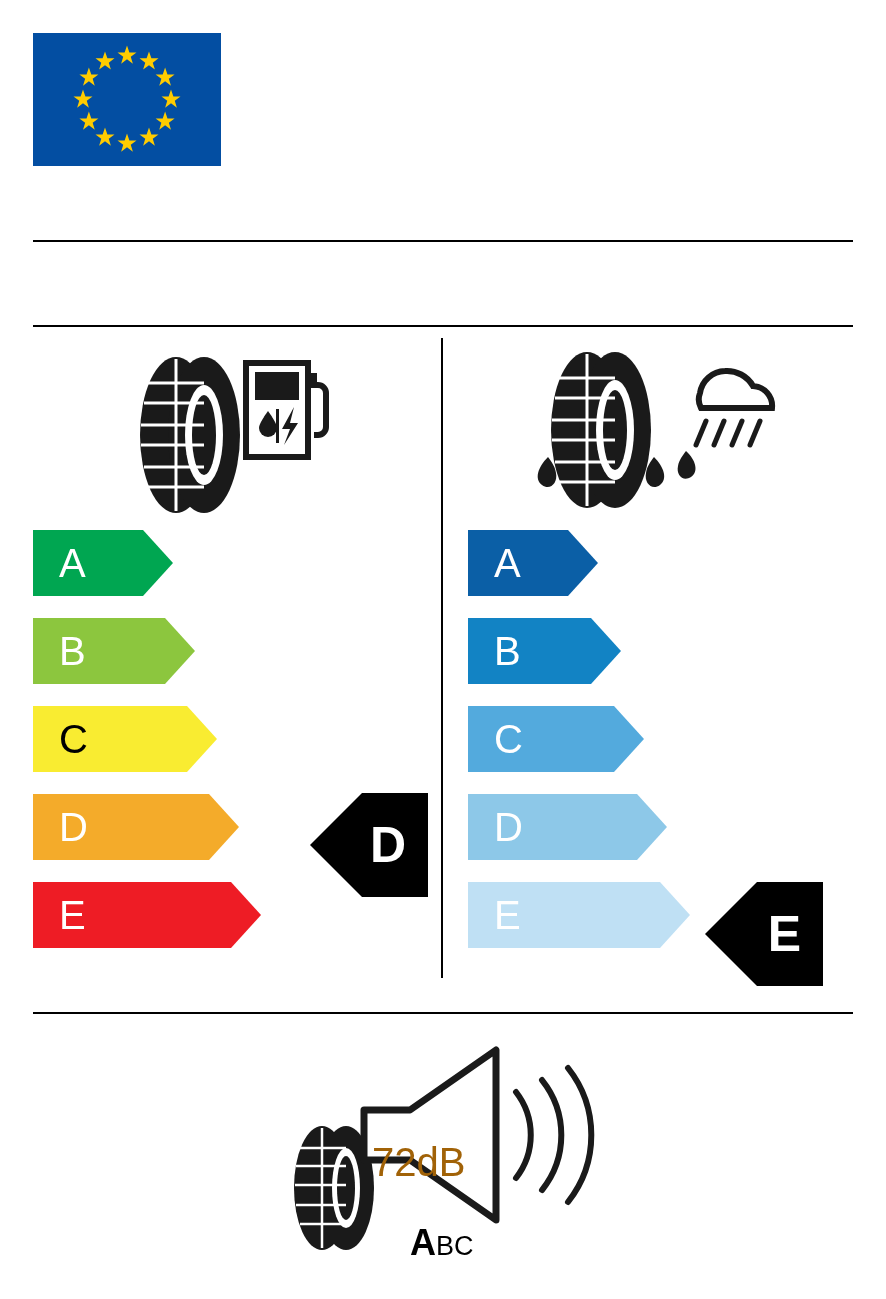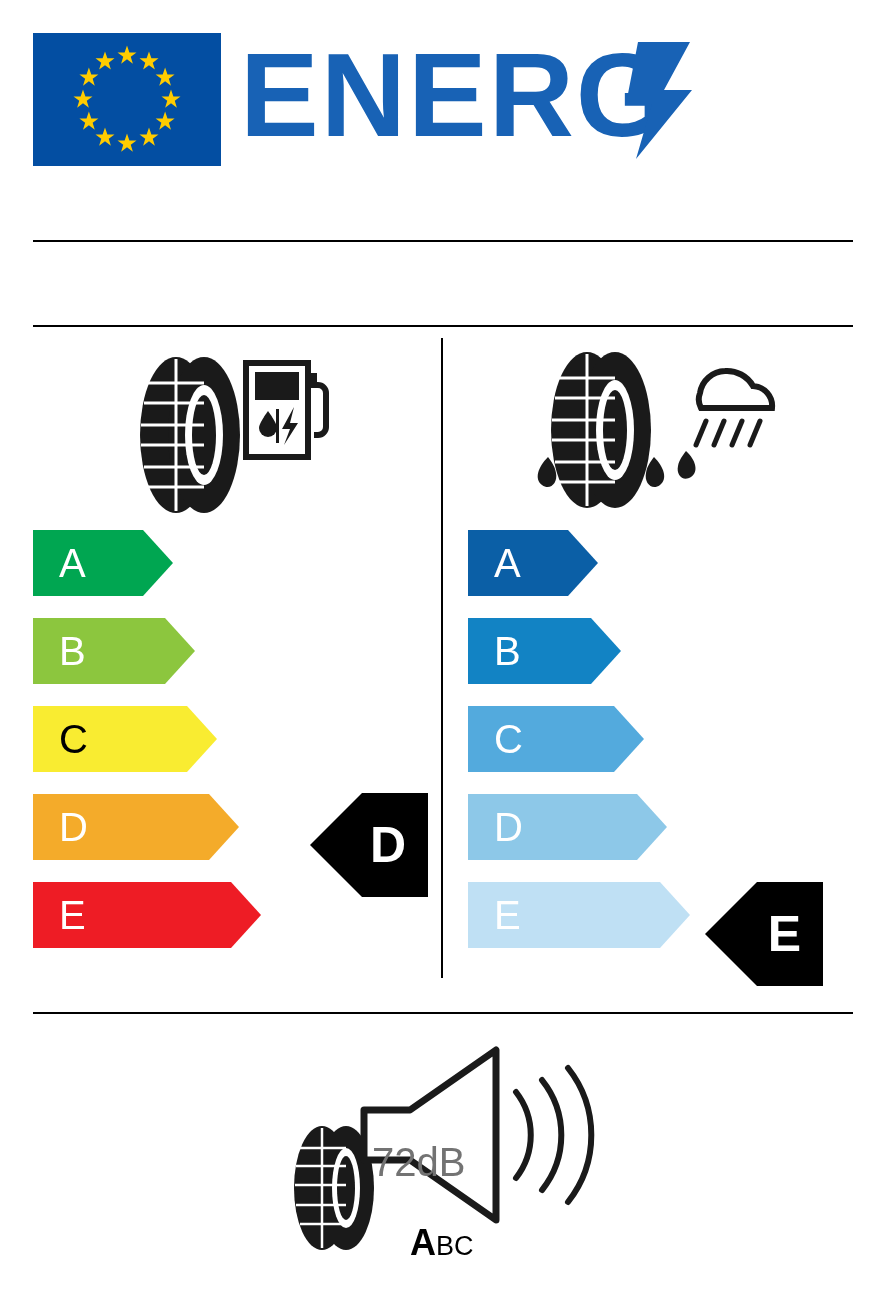--- a/index.html
+++ b/index.html
@@ -109,21 +109,21 @@
     left: 280px;
     top: 1040px;
     width: 330px;
     height: 230px;
   }
   .db-value {
     position: absolute;
     left: 92px;
     top: 100px;
     font-size: 40px;
-    color: #737373;
+    color: #a16207;
     font-family: "Liberation Sans", sans-serif;
   }
   .noise-class {
     position: absolute;
     left: 130px;
     top: 182px;
     font-size: 34px;
     color: #000;
   }
   .noise-class .active {
@@ -180,26 +180,20 @@
               <polygon points="0,-8 1.9,-2.5 7.6,-2.5 3,1 4.7,6.5 0,3 -4.7,6.5 -3,1 -7.6,-2.5 -1.9,-2.5"></polygon>
             </g>
           <g transform="rotate(330) translate(0,-44) rotate(-330) scale(1.25)">
               <polygon points="0,-8 1.9,-2.5 7.6,-2.5 3,1 4.7,6.5 0,3 -4.7,6.5 -3,1 -7.6,-2.5 -1.9,-2.5"></polygon>
             </g>
         </g>
       </g>
     </svg>
   </div>
 
-  <div class="energ-word">
-    <svg width="480" height="125" viewBox="0 0 480 125">
-      <text x="0" y="98" font-family="Liberation Sans, sans-serif" font-size="118" font-weight="bold" fill="#1862b5" letter-spacing="2">ENERG</text>
-      <polygon points="398,4 450,4 424,52 452,52 396,121 412,66 386,66" fill="#1862b5"></polygon>
-    </svg>
-  </div>
 
 
   <div class="rule rule-under-brand"></div>
   <div class="rule rule-mid"></div>
   <div class="divider-vert"></div>
   <div class="rule rule-bottom"></div>
 
   <div class="pictogram" style="left:118px; top:345px; width:220px; height:180px;">
     <svg width="220" height="180" viewBox="0 0 220 180">
 

